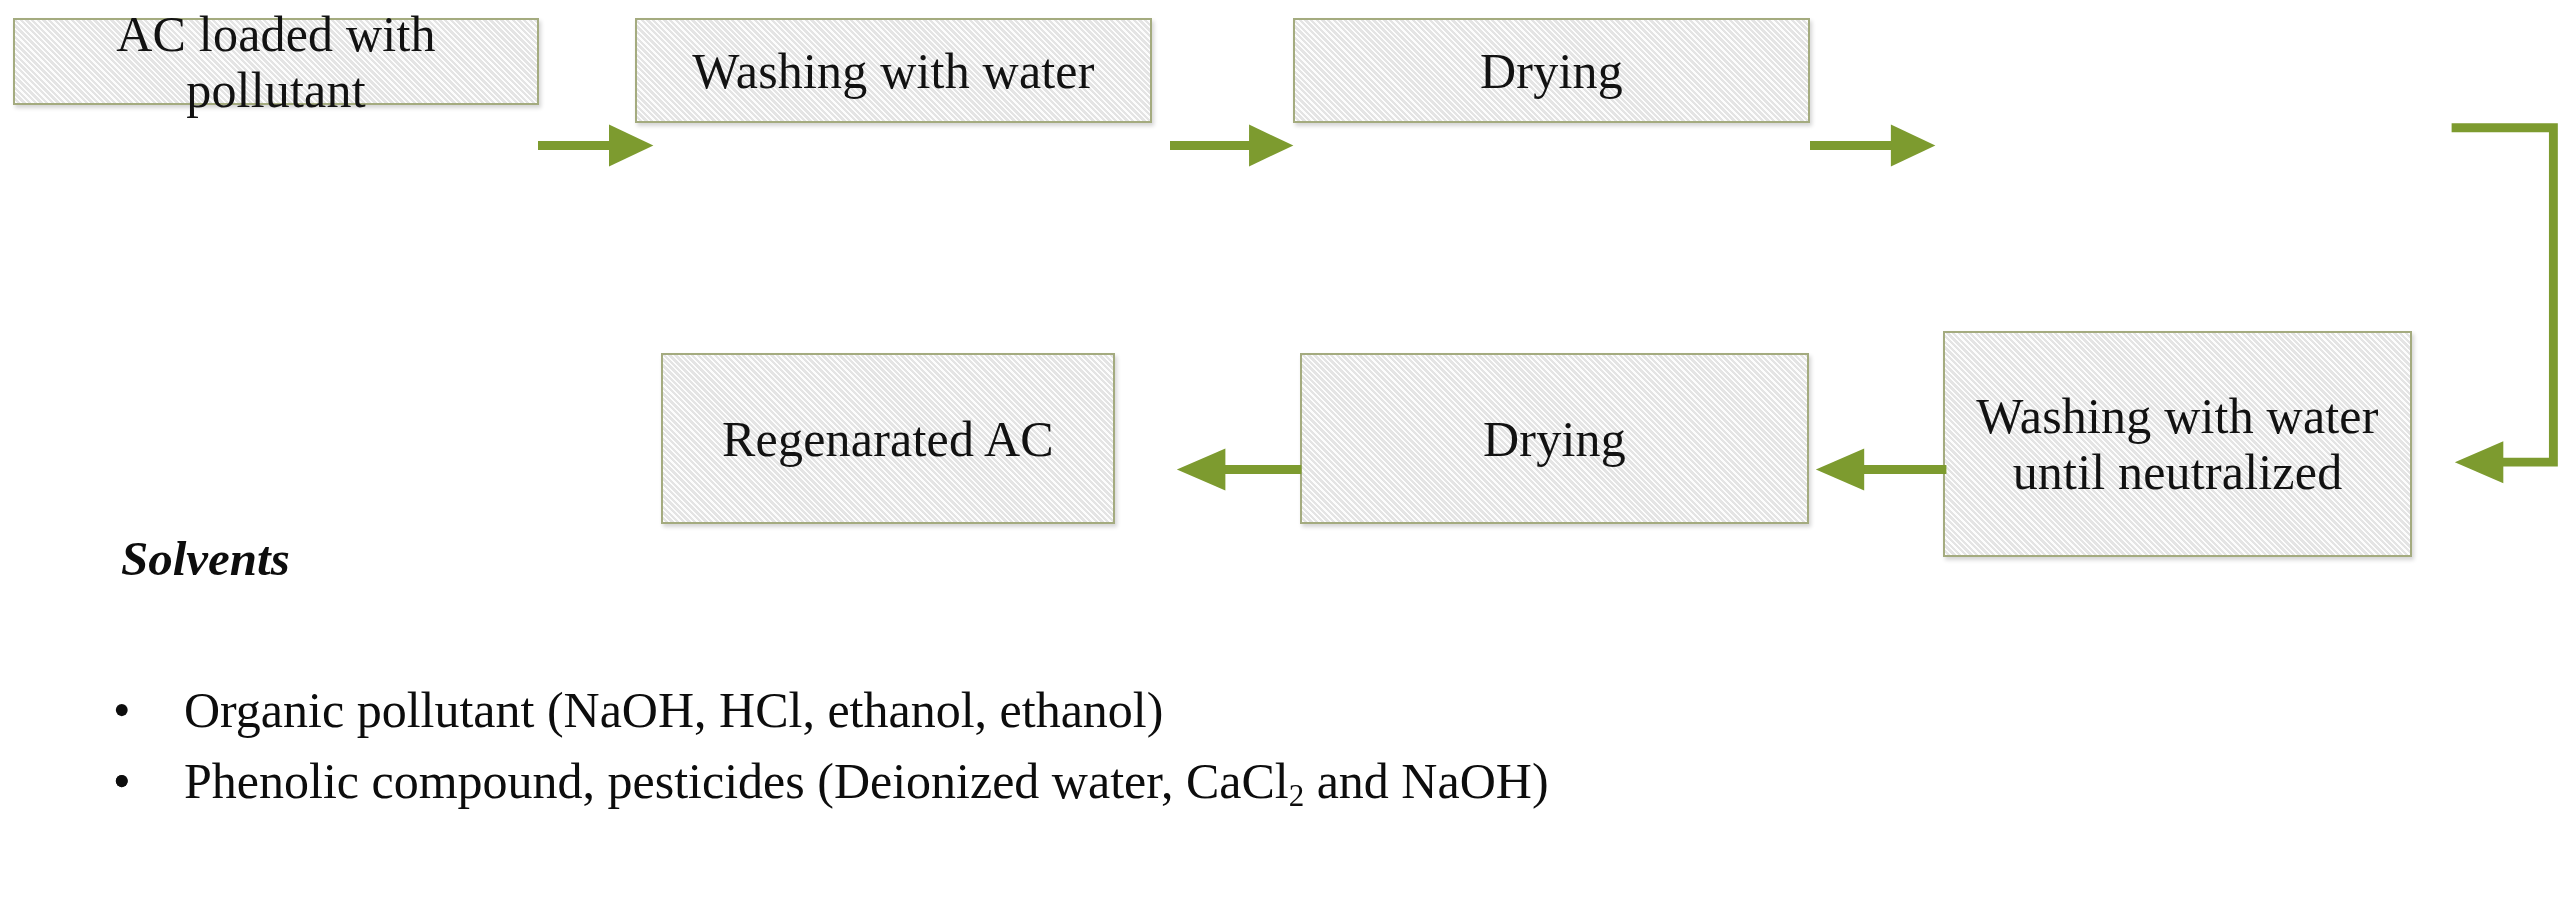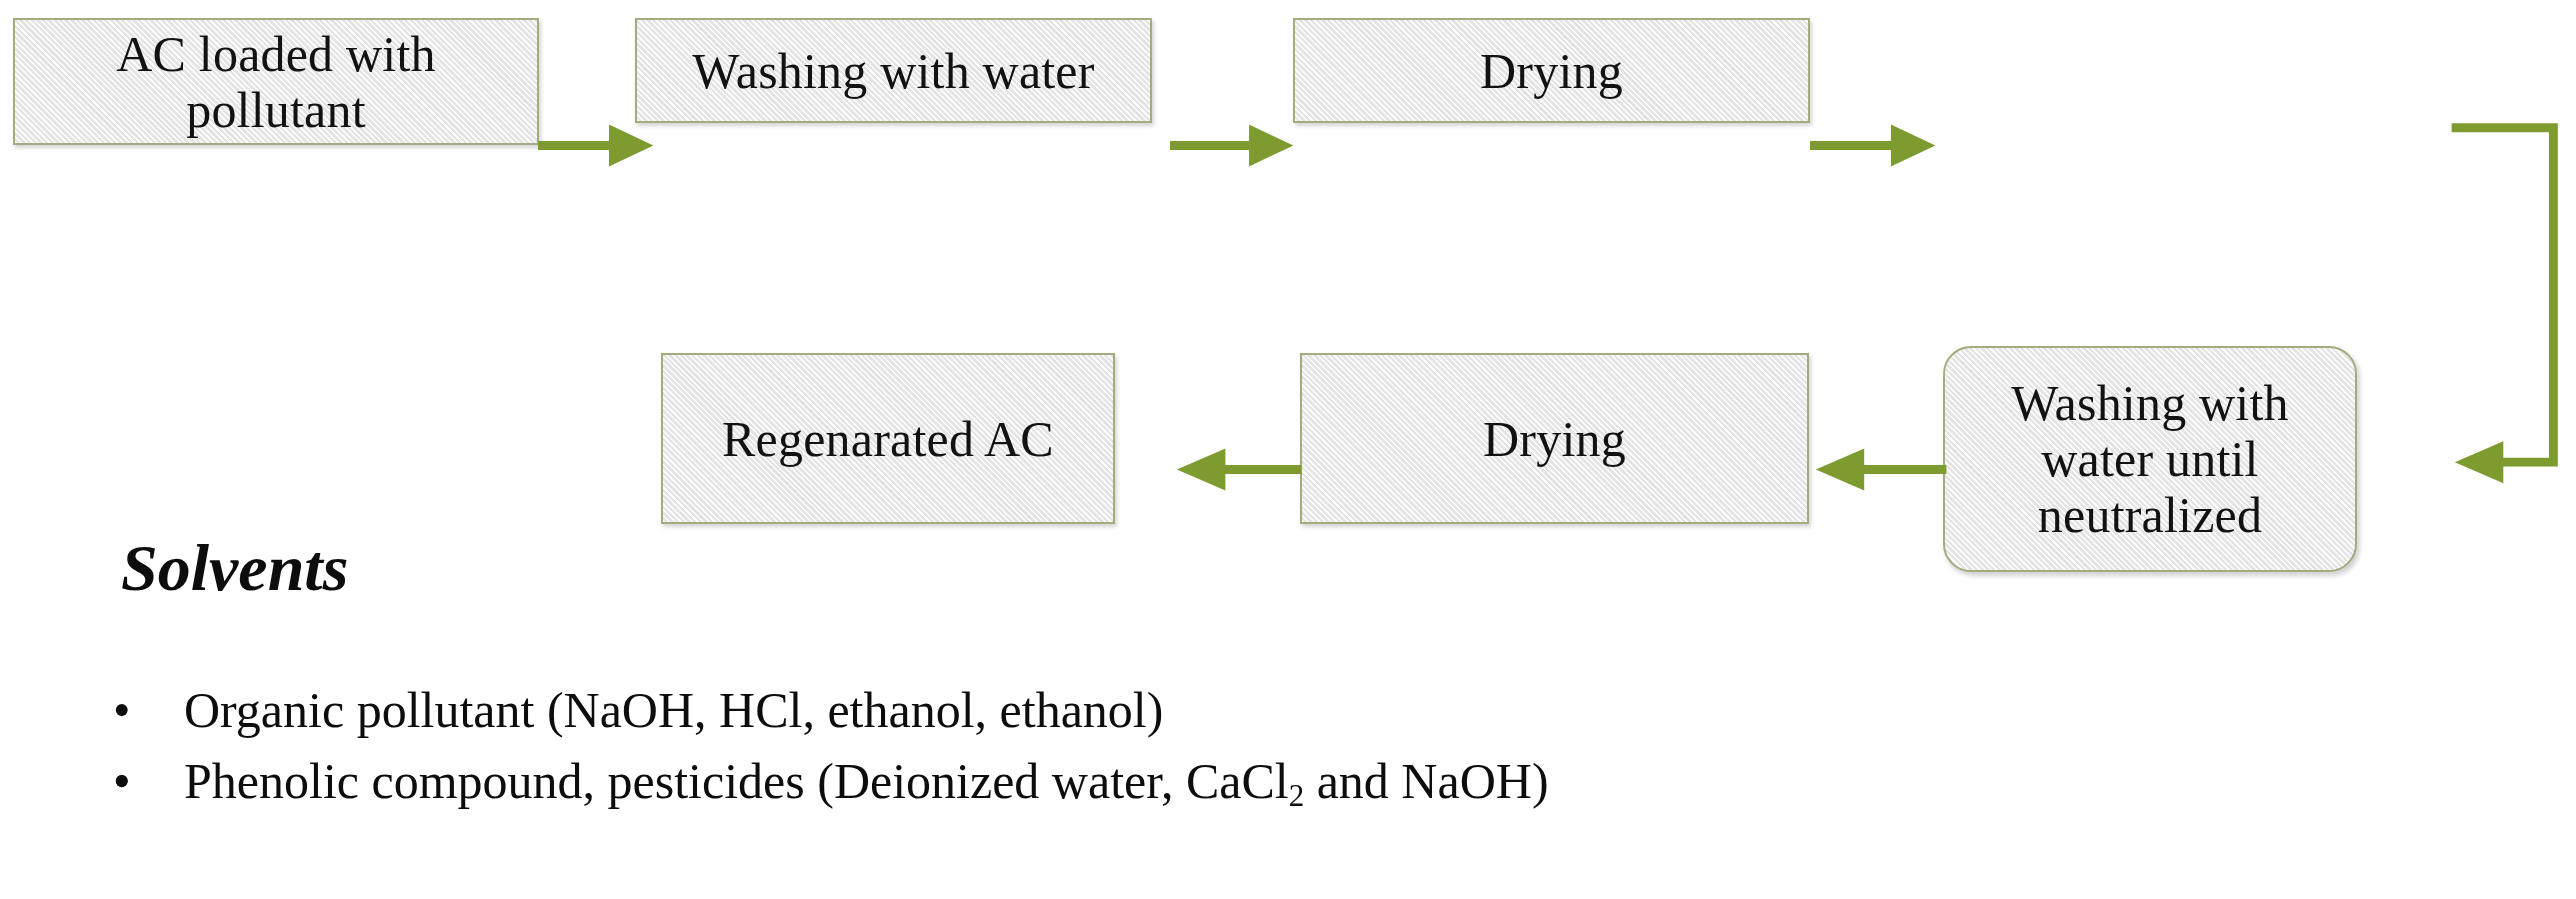--- a/index.html
+++ b/index.html
@@ -54,21 +54,21 @@
   .conn svg {
     display: block;
     overflow: visible;
   }
 
   
   #solvents-heading {
     position: absolute;
     font-weight: bold;
     font-style: italic;
-    font-size: 66px;
+    font-size: 49px;
     color: #0d0d0d;
     white-space: nowrap;
   }
   #solvent-list {
     position: absolute;
     margin: 0;
     padding: 0;
     list-style: none;
   }
   #solvent-list li {
@@ -90,42 +90,42 @@
     font-size: 0.62em;
     vertical-align: -0.26em;
     line-height: 0;
   }
 </style>
 </head>
 <body>
 
 <div id="canvas">
 
-  <div class="node" id="node-r1-0" style="left:13px; top:18px; width:526px; height:127px;align-items:center;">
+  <div class="node" id="node-r1-0" style="left:13px; top:18px; width:526px; height:87px;align-items:center;">
     <span>AC loaded with pollutant</span>
   </div>
 
   <div class="node" id="node-r1-1" style="left:635px; top:18px; width:517px; height:105px;">
     <span>Washing with water</span>
   </div>
 
   <div class="node" id="node-r1-2" style="left:1293px; top:18px; width:517px; height:105px;">
     <span>Drying</span>
   </div>
 
 
   <div class="node" id="node-r2-0" style="left:661px; top:353px; width:454px; height:171px;">
     <span>Regenarated AC</span>
   </div>
 
   <div class="node" id="node-r2-1" style="left:1300px; top:353px; width:509px; height:171px;">
     <span>Drying</span>
   </div>
 
-  <div class="node" id="node-r2-2" style="left:1943px; top:346px; width:414px; height:226px;border-radius:28px;">
+  <div class="node" id="node-r2-2" style="left:1943px; top:331px; width:469px; height:226px;">
     <span>Washing with water until neutralized</span>
   </div>
 
   <div class="conn" style="left:538px; top:113px; width:117px; height:65px;">
     <svg width="117" height="65" viewBox="0 0 145 80">
       <line x1="0" y1="40" x2="100" y2="40" stroke="#7d9b2f" stroke-width="11"></line>
       <polygon points="88,14 143,40 88,66" fill="#7d9b2f"></polygon>
     </svg>
   </div>
 

